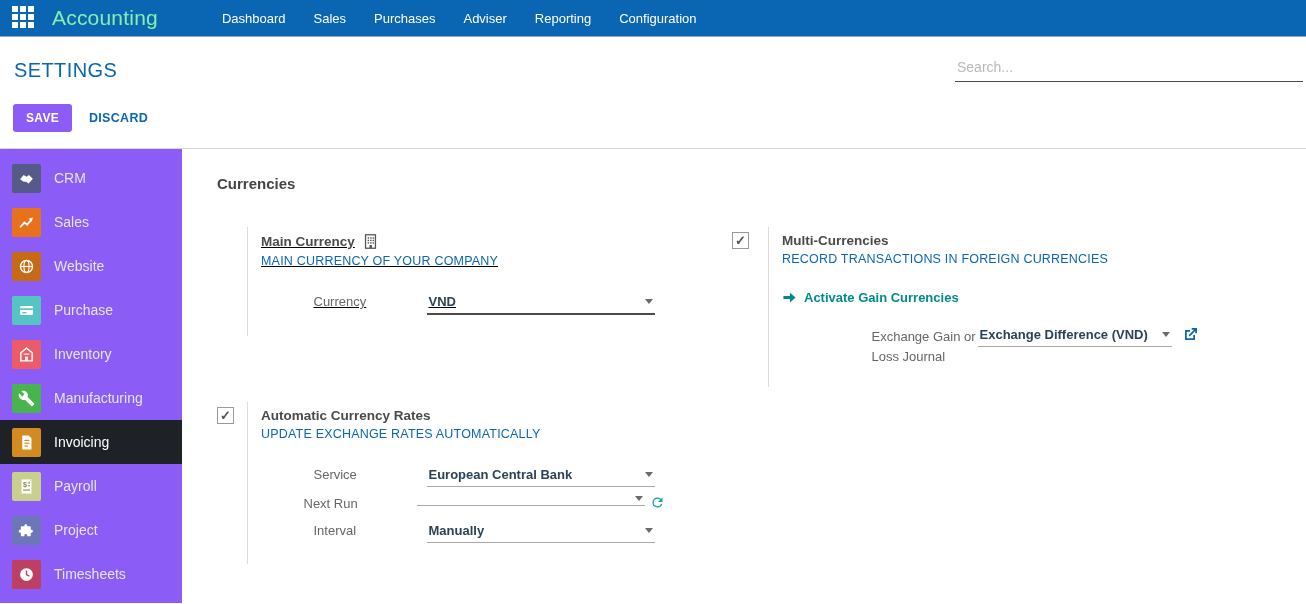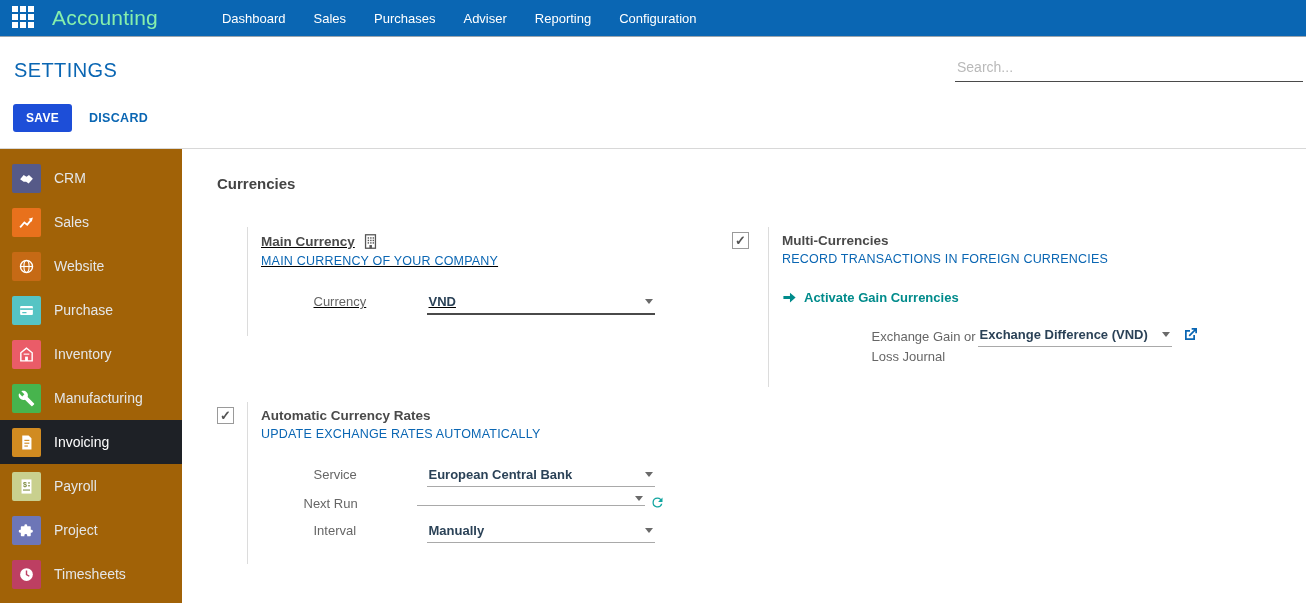--- a/index.html
+++ b/index.html
@@ -13,26 +13,26 @@
   .topnav { display:flex; align-items:center; gap:28px; }
   .topnav .nav-item { color:#fff; font-size:13px; cursor:pointer; white-space:nowrap; }
 
   
   .header { position:relative; height:112px; border-bottom:1px solid #d8d8d8; background:#fff; }
   .page-title { position:absolute; left:14px; top:22px; color:#0a66b3; font-size:20px; letter-spacing:.4px; }
   .search-box { position:absolute; right:3px; top:18px; width:348px; }
   .search-box input { width:100%; border:none; border-bottom:1px solid #4a4a4a; font-size:14px; padding:4px 2px 6px 2px; color:#333; outline:none; font-family:"Liberation Sans",sans-serif; background:transparent; }
   .search-box input::placeholder { color:#b9b9b9; }
   .btn-row { position:absolute; left:13px; top:67px; display:flex; align-items:center; gap:17px; }
-  .btn-save { background:#1d4ed8; color:#fff; border:none; font-size:12px; font-weight:bold; padding:7px 13px; border-radius:3px; cursor:pointer; letter-spacing:.3px; font-family:"Liberation Sans",sans-serif; }
+  .btn-save { background:#8b5cf6; color:#fff; border:none; font-size:12px; font-weight:bold; padding:7px 13px; border-radius:3px; cursor:pointer; letter-spacing:.3px; font-family:"Liberation Sans",sans-serif; }
   .btn-discard { color:#0a66b3; background:none; border:none; font-size:12.5px; font-weight:bold; cursor:pointer; letter-spacing:.3px; font-family:"Liberation Sans",sans-serif; }
 
   
   .body { display:flex; height:454px; }
-  .sidebar { width:182px; background:#a16207; padding-top:7px; flex:none; }
+  .sidebar { width:182px; background:#8b5cf6; padding-top:7px; flex:none; }
   .side-item { height:44px; display:flex; align-items:center; gap:13px; padding-left:12px; cursor:pointer; }
   .side-item.selected { background:#1e2126; }
   .side-icon { width:29px; height:29px; border-radius:2px; flex:none; display:flex; align-items:center; justify-content:center; }
   .side-icon svg { display:block; }
   .side-label { color:#e4e6e8; font-size:14px; }
   .side-item.selected .side-label { color:#fff; }
 
   .content { position:relative; flex:1; background:#fff; }
   .section-title { position:absolute; left:35px; top:26px; font-size:15px; font-weight:bold; color:#444; }
 

